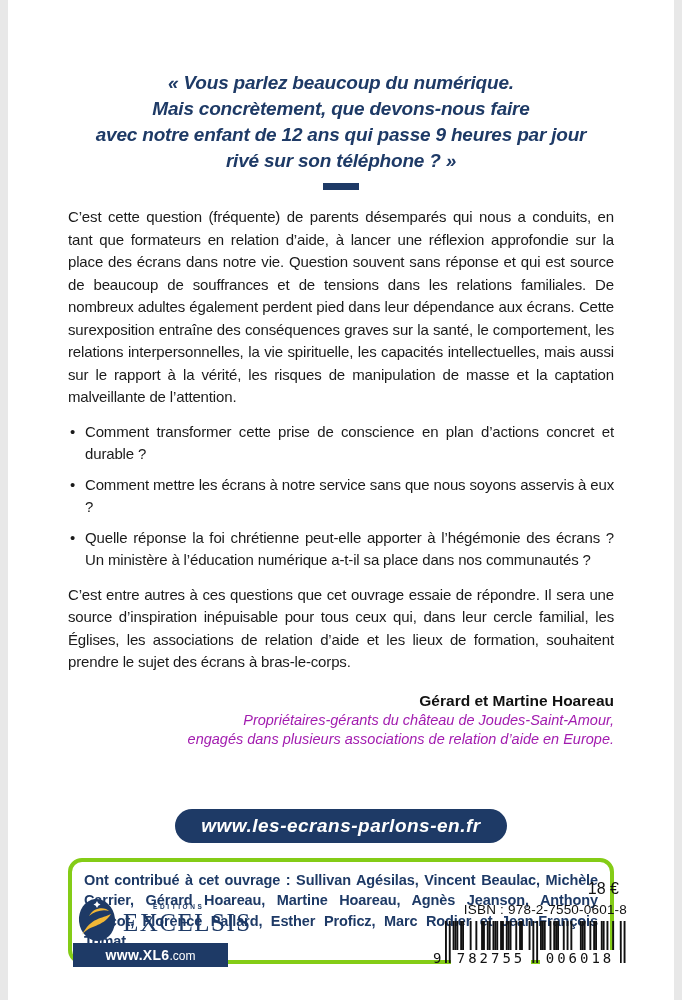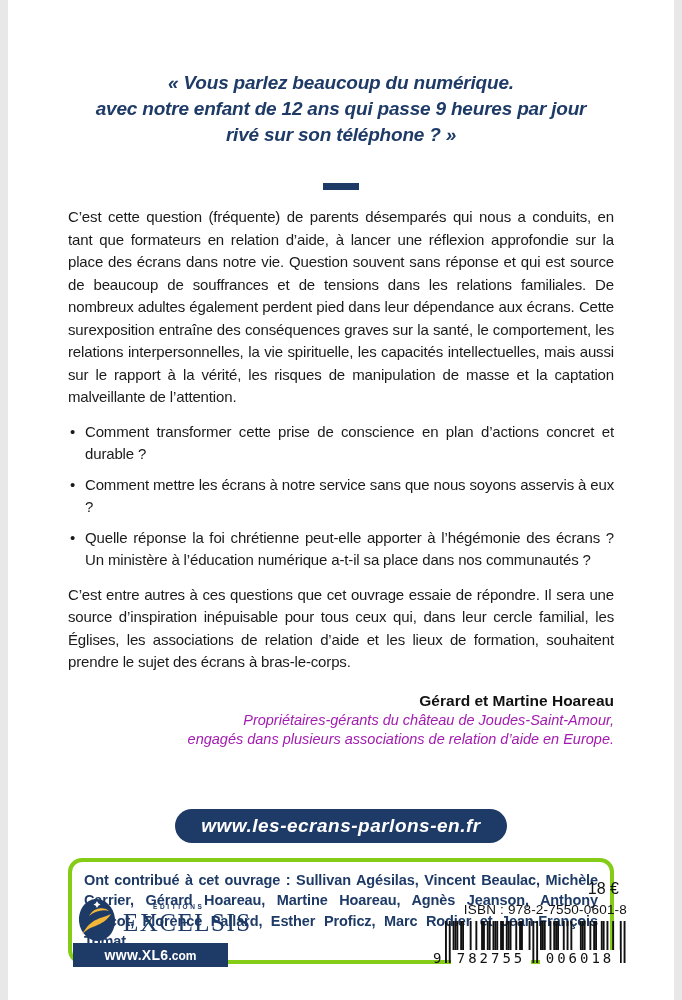--- a/index.html
+++ b/index.html
@@ -61,41 +61,42 @@
   .excelsis {
     position:absolute; left:50px; top:19px;
     font-family:"Liberation Serif", serif; font-size:25px; letter-spacing:1.5px;
     color:#1e3a66;
   }
   .xl6-bar {
     position:absolute; left:65px; top:65px; width:155px; height:24px;
     background:#1e3a66; color:#ffffff; text-align:center; line-height:24px;
   }
   .xl6-main { font-weight:bold; font-size:14px; letter-spacing:0.3px; }
-  .xl6-tld  { font-weight:bold; font-size:12px; }
+  .xl6-tld  { font-weight:normal; font-size:12px; }
   .purchase { position:absolute; right:47px; top:2px; text-align:right; }
   .price { font-size:16px; color:#111; padding-right:8px; }
   .isbn  { font-size:13.5px; color:#111; margin-top:4px; letter-spacing:0.2px; }
   .barcode { position:relative; width:194px; height:48px; margin-top:4px; margin-left:auto; }
   .barcode svg { position:absolute; left:12px; top:0; }
   .bc-digit {
     position:absolute; top:29px; height:17px;
     font-family:"DejaVu Sans Mono", monospace; font-size:14px; line-height:17px; color:#111;
   }
   .bc-nine { left:0px; }
   .bc-g1 { left:18px; width:80px; background:#fff; text-align:center; letter-spacing:3px; }
   .bc-g2 { left:107px; width:80px; background:#fff; text-align:center; letter-spacing:3px; }
 </style>
 </head>
 <body>
 
 <div class="page">
 
   <div class="quote">
     <span>« Vous parlez beaucoup du numérique.</span>
+    <span>Mais concrètement, que devons-nous faire</span>
     <span>avec notre enfant de 12 ans qui passe 9 heures par jour</span>
     <span>rivé sur son téléphone ? »</span>
   </div>
   <div class="divider"></div>
 
   <div class="flow">
     <p class="para">C’est cette question (fréquente) de parents désemparés qui nous a conduits, en tant que formateurs en relation d’aide, à lancer une réflexion approfondie sur la place des écrans dans notre vie. Question souvent sans réponse et qui est source de beaucoup de souffrances et de tensions dans les relations familiales. De nombreux adultes également perdent pied dans leur dépendance aux écrans. Cette surexposition entraîne des conséquences graves sur la santé, le comportement, les relations interpersonnelles, la vie spirituelle, les capacités intellectuelles, mais aussi sur le rapport à la vérité, les risques de manipulation de masse et la captation malveillante de l’attention.</p>
 
     <div class="bullets">
       <div class="bullet-item">Comment transformer cette prise de conscience en plan d’actions concret et durable ?</div>

